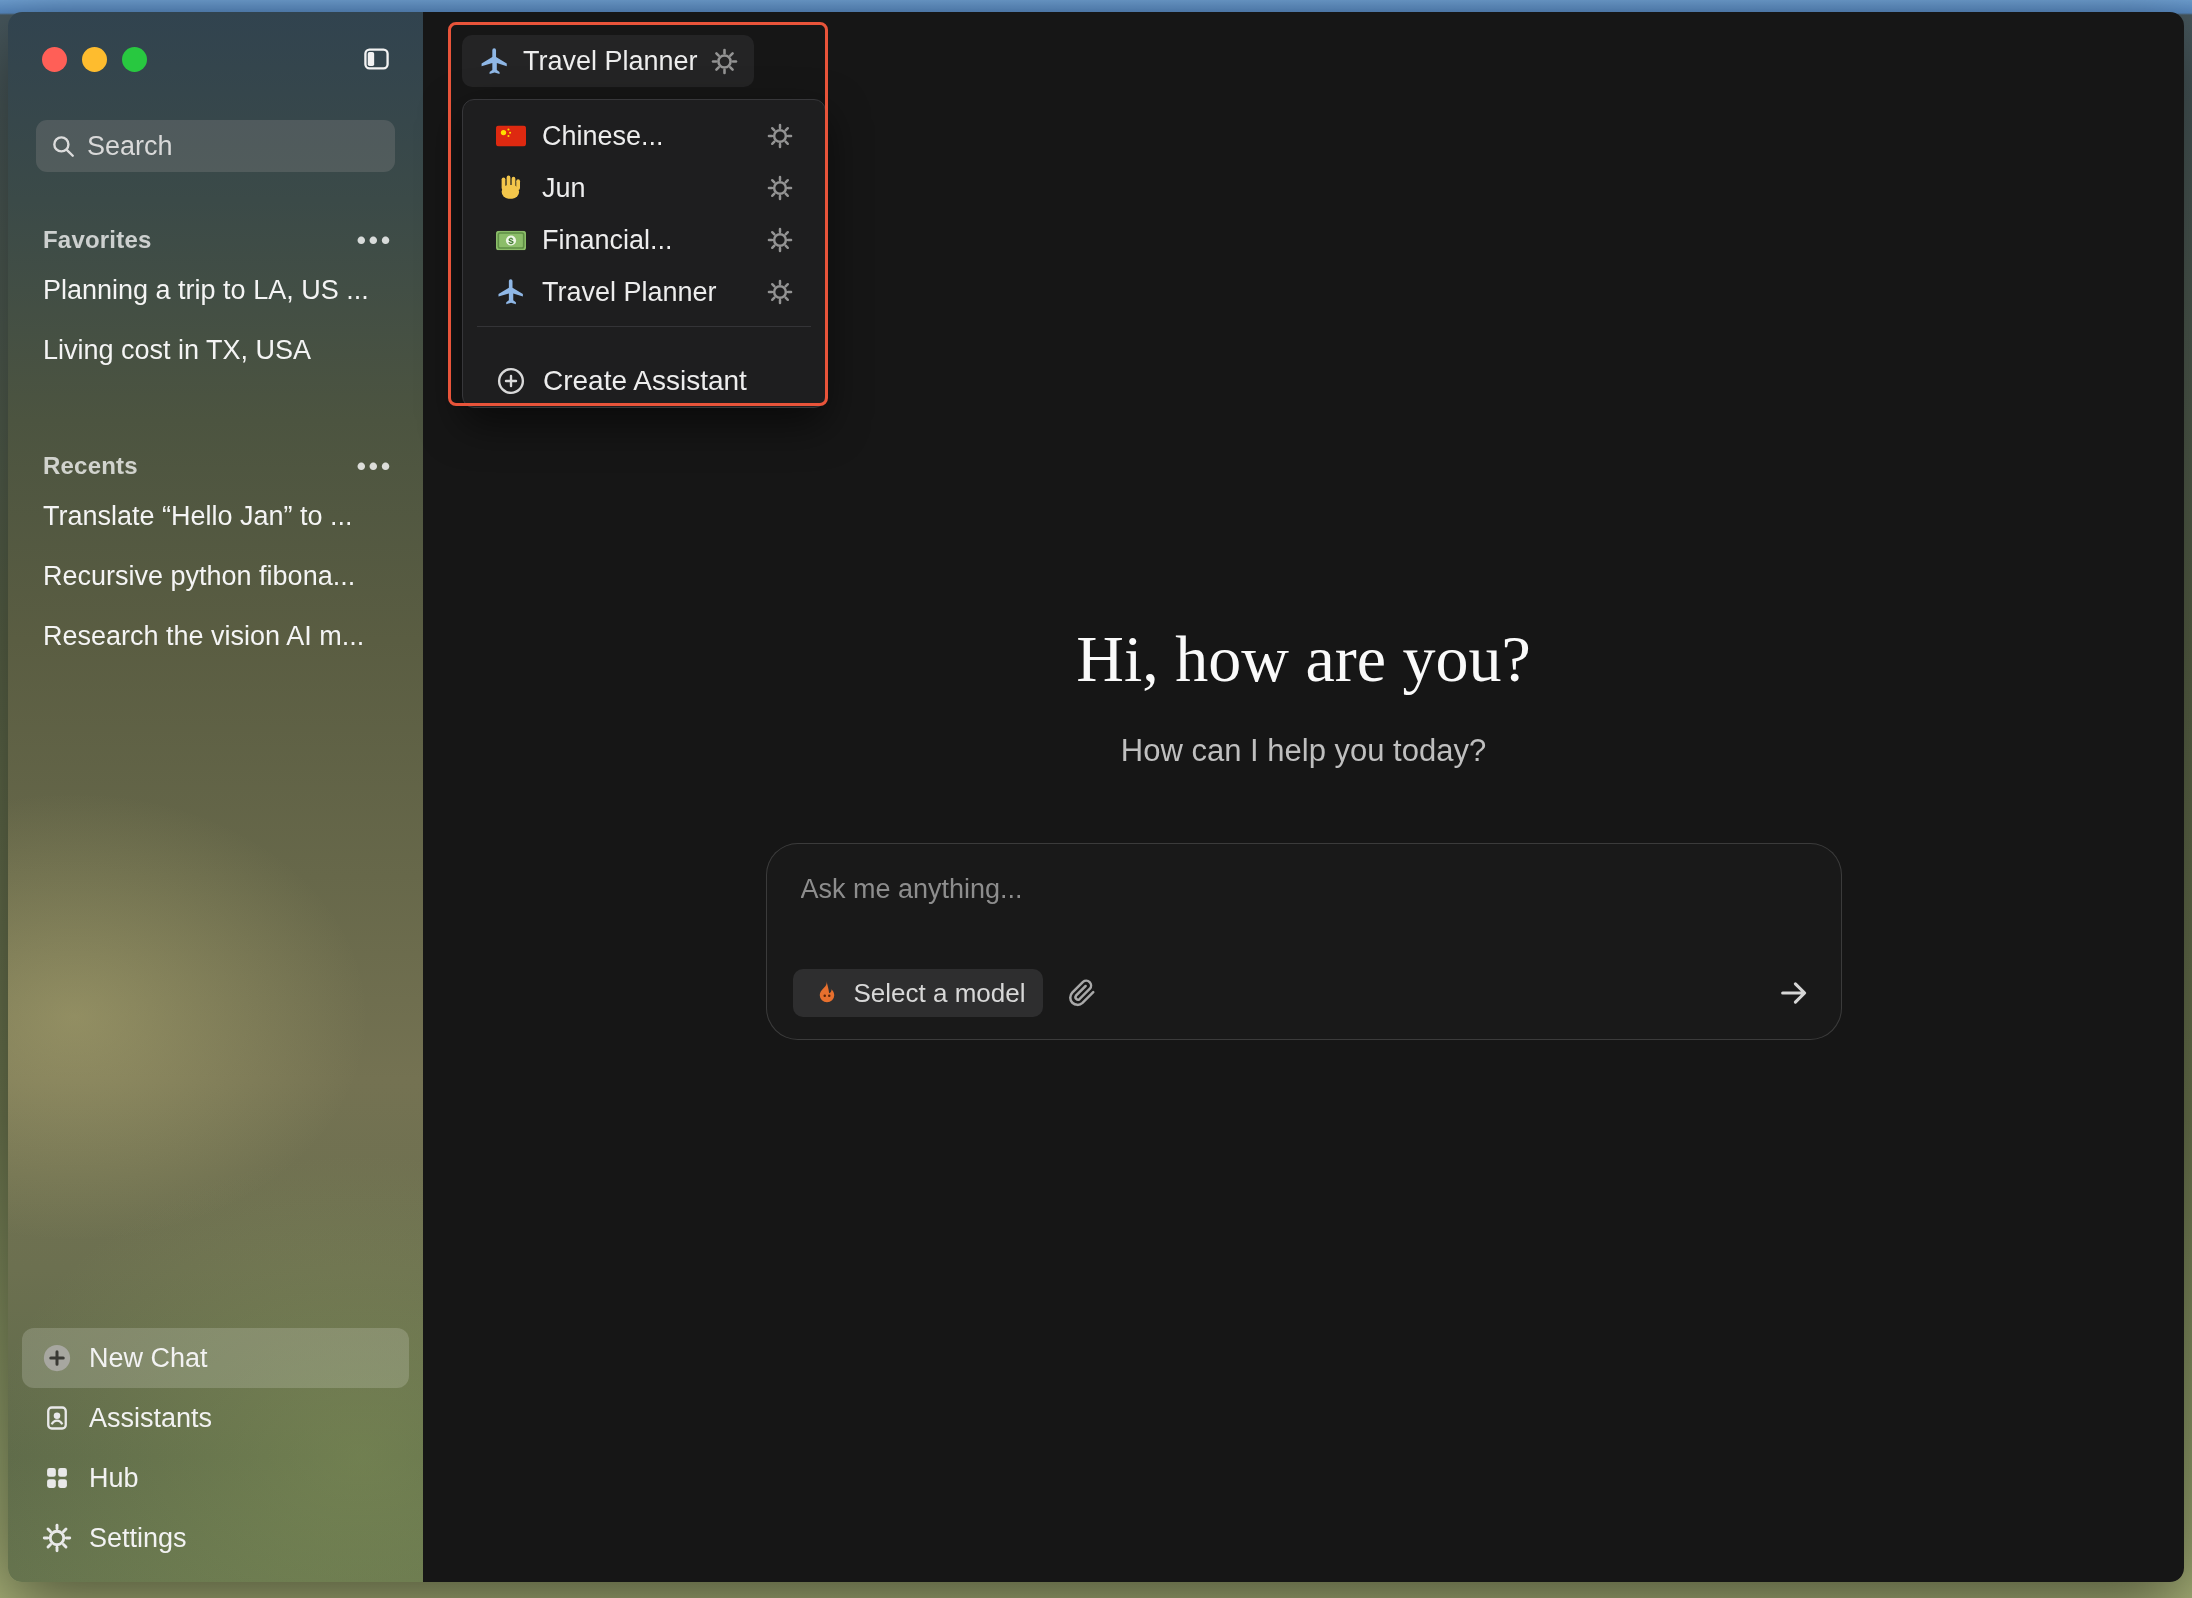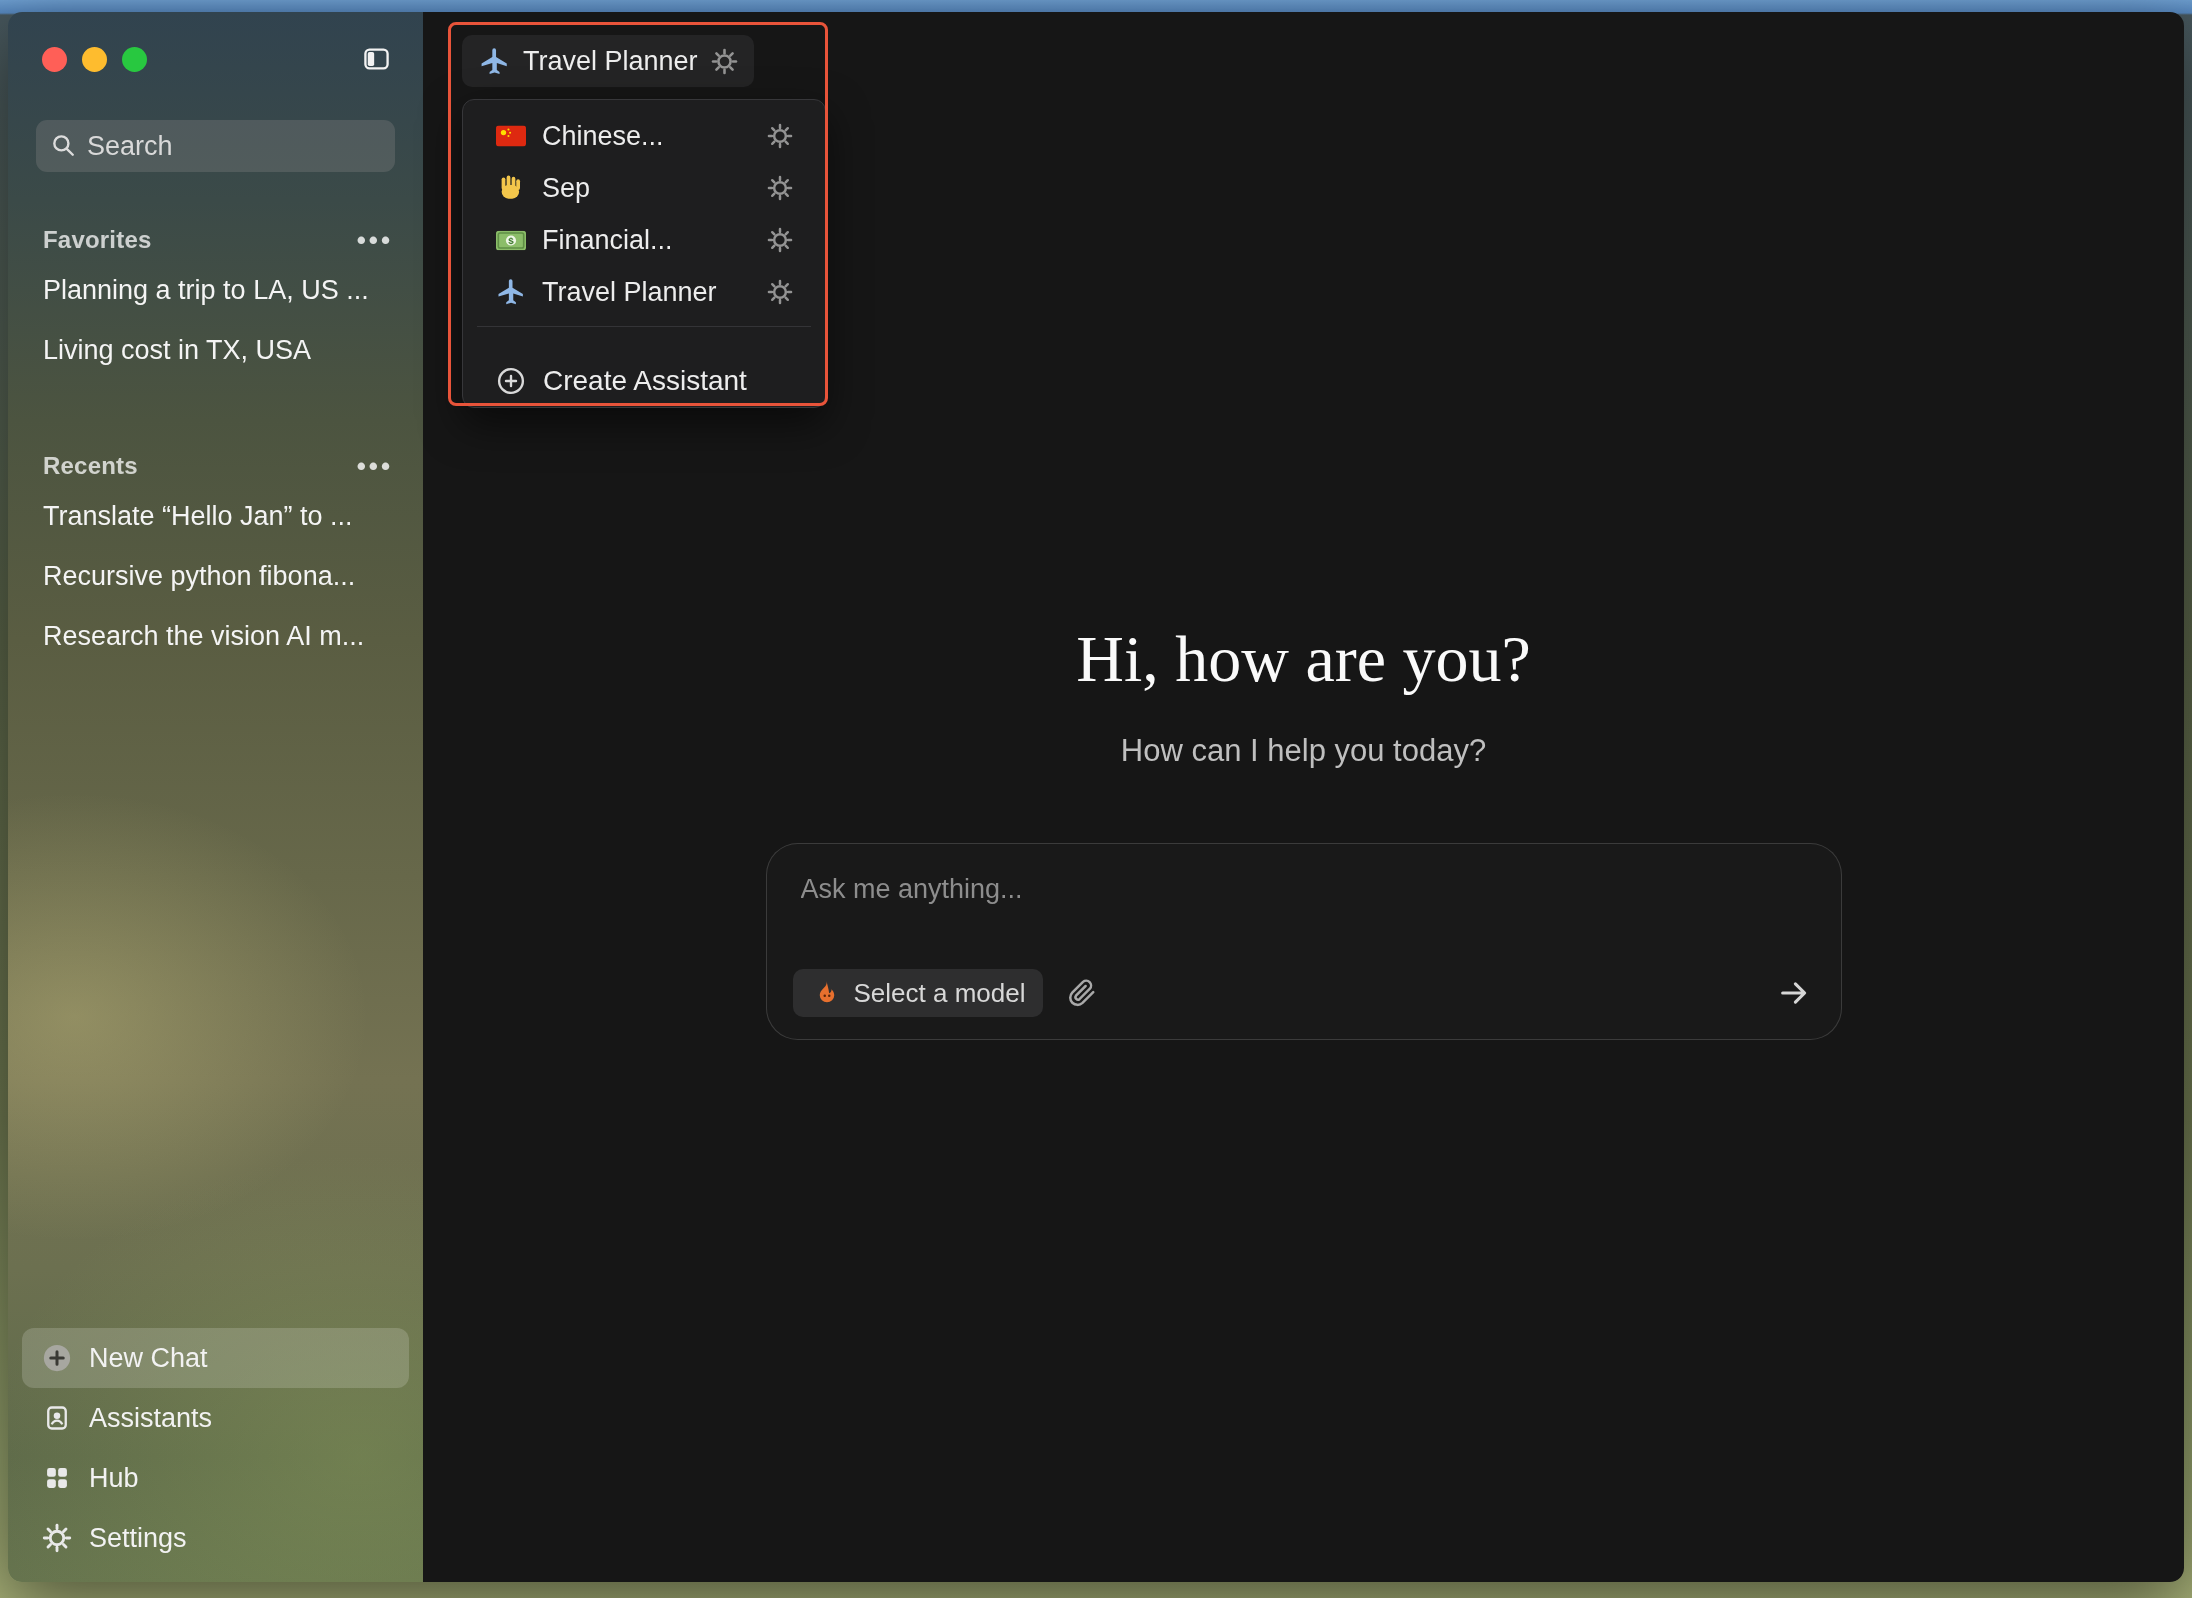--- a/index.html
+++ b/index.html
@@ -25,21 +25,21 @@
   .titlebar{ display:flex; align-items:center; padding:32px 30px 0 34px; }
   .lights{ display:flex; gap:15px; }
   .light{ width:25px; height:25px; border-radius:50%; }
   .light.red{ background:#ff5f57; }
   .light.yellow{ background:#febc2e; }
   .light.green{ background:#28c840; }
   .sb-toggle{ margin-left:auto; width:34px; height:30px; display:flex; align-items:center; justify-content:center; color:#f2f2f2; cursor:pointer; }
   .searchbar{
     margin:46px 28px 0 28px; height:52px; border-radius:11px;
     background:rgba(130,130,130,.34);
-    display:flex; padding:12px 14px; gap:11px;
+    display:flex; align-items:center; padding:12px 14px; gap:11px;
   }
   .searchbar input{
     background:transparent; border:none; outline:none; flex:1;
     font:400 27px "Liberation Sans","DejaVu Sans",sans-serif; color:#f0f0f0;
   }
   .searchbar input::placeholder{ color:#d9d9d9; }
   .sections{ flex:1; overflow:hidden; padding-top:48px; }
   .section{ margin-bottom:66px; }
   .section-head{
     display:flex; align-items:center; padding:0 30px 0 35px; height:40px;
@@ -315,21 +315,21 @@
               <use href="#gear"></use>
             </svg>
         </span>
       </div>
       <div class="menu-row">
         <span class="emoji-ic">
           <svg width="30" height="30" viewBox="0 0 24 24">
               <use href="#hand"></use>
             </svg>
         </span>
-        <span class="menu-label">Sep</span>
+        <span class="menu-label">Jun</span>
         <span class="gear">
           <svg width="26" height="26" viewBox="0 0 24 24">
               <use href="#gear"></use>
             </svg>
         </span>
       </div>
       <div class="menu-row">
         <span class="emoji-ic">
           <svg width="30" height="21" viewBox="0 0 26 17">
               <use href="#banknote"></use>

